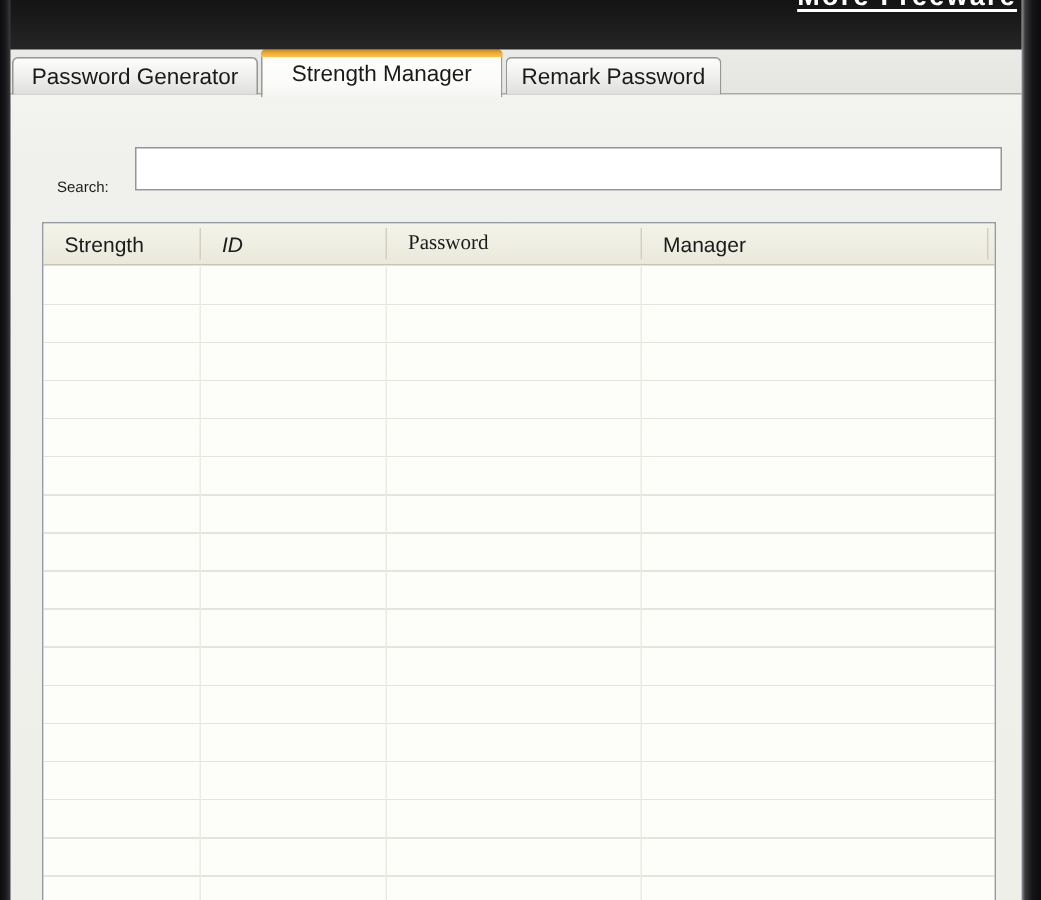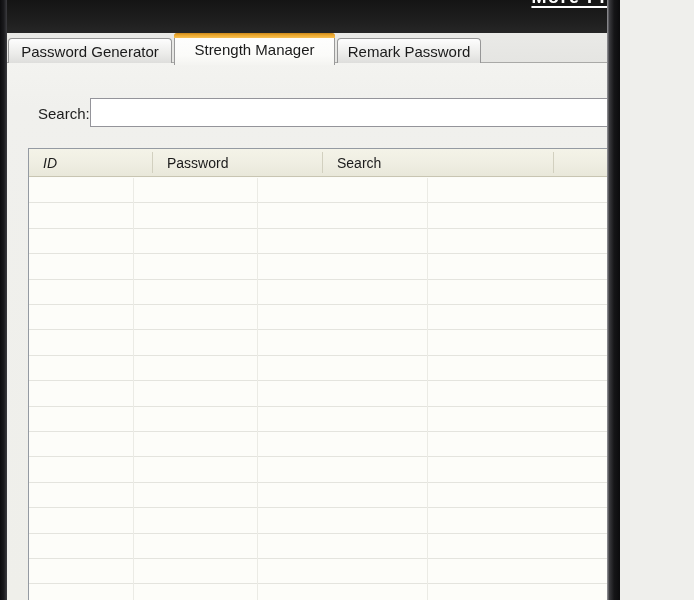--- a/index.html
+++ b/index.html
@@ -3,21 +3,21 @@
 <meta charset="utf-8">
 <style>
   * { margin: 0; padding: 0; box-sizing: border-box; }
   html, body { width: 694px; height: 600px; overflow: hidden; }
   body {
     font-family: "Liberation Sans", "DejaVu Sans", sans-serif;
     background: #efefec;
   }
   .window {
     position: relative;
-    width: 620px; height: 600px;
+    width: 694px; height: 600px;
     overflow: hidden;
     background: linear-gradient(180deg, #f7f7f4 0%, #f0f0ed 18%, #efefea 100%);
   }
 
   
   .topbar {
     position: absolute; left: 0; top: 0;
     width: 694px; height: 33px;
     background: linear-gradient(180deg, #141414 0%, #1e1e1e 60%, #262626 100%);
     overflow: hidden;
@@ -92,22 +92,22 @@
   .panel {
     position: absolute; left: 7px; right: 13px; top: 64px; bottom: 0;
     z-index: 3;
   }
 
   .search-row {
     position: absolute; left: 0; top: 34px;
     width: 100%; height: 30px;
   }
   .search-label {
-    position: absolute; left: 31px; top: 7px;
-    font-size: 15px; color: #1d1d1d;
+    position: absolute; left: 31px; top: 22px;
+    font-size: 10px; color: #1d1d1d;
   }
   .search-input {
     position: absolute; left: 83px; top: 0;
     width: 578px; height: 29px;
     background: #ffffff;
     border: 1px solid #94949a;
     outline: none;
     font-size: 15px;
     font-family: "Liberation Sans", "DejaVu Sans", sans-serif;
     padding: 0 6px;
@@ -137,21 +137,21 @@
     padding-left: 14px;
     cursor: pointer;
   }
   .lv-col::after {
     content: "";
     position: absolute; right: 0; top: 3px; bottom: 3px;
     width: 1px; background: #d2d0bf;
   }
   .col-strength { width: 105px; }
   .col-id       { width: 124px; font-style: italic; }
-  .col-password { width: 170px; }
+  .col-password { width: 170px; font-family: Liberation Serif, serif; }
   .col-remark   { width: 231px; }
   .lv-col-filler { flex: 1; }
 
   .lv-body {
     position: absolute; left: 0; right: 0; top: 29px; bottom: 0;
     background: repeating-linear-gradient(
       180deg,
       #fdfdf9 0px, #fdfdf9 24.4px,
       #e4e4de 24.4px, #e4e4de 25.4px
     );
@@ -181,23 +181,24 @@
 
   <div class="panel">
 
     <div class="search-row">
       <label class="search-label">Search:</label>
       <input class="search-input" type="text" value="" style="">
     </div>
 
     <div class="listview">
       <div class="lv-header">
+        <div class="lv-col col-strength">Strength</div>
         <div class="lv-col col-id">ID</div>
         <div class="lv-col col-password">Password</div>
-        <div class="lv-col col-remark">Search</div>
+        <div class="lv-col col-remark">Manager</div>
         <div class="lv-col-filler"></div>
       </div>
       <div class="lv-body">
         <div class="lv-vline vline-1"></div>
         <div class="lv-vline vline-2"></div>
         <div class="lv-vline vline-3"></div>
       </div>
     </div>
 
   </div>

